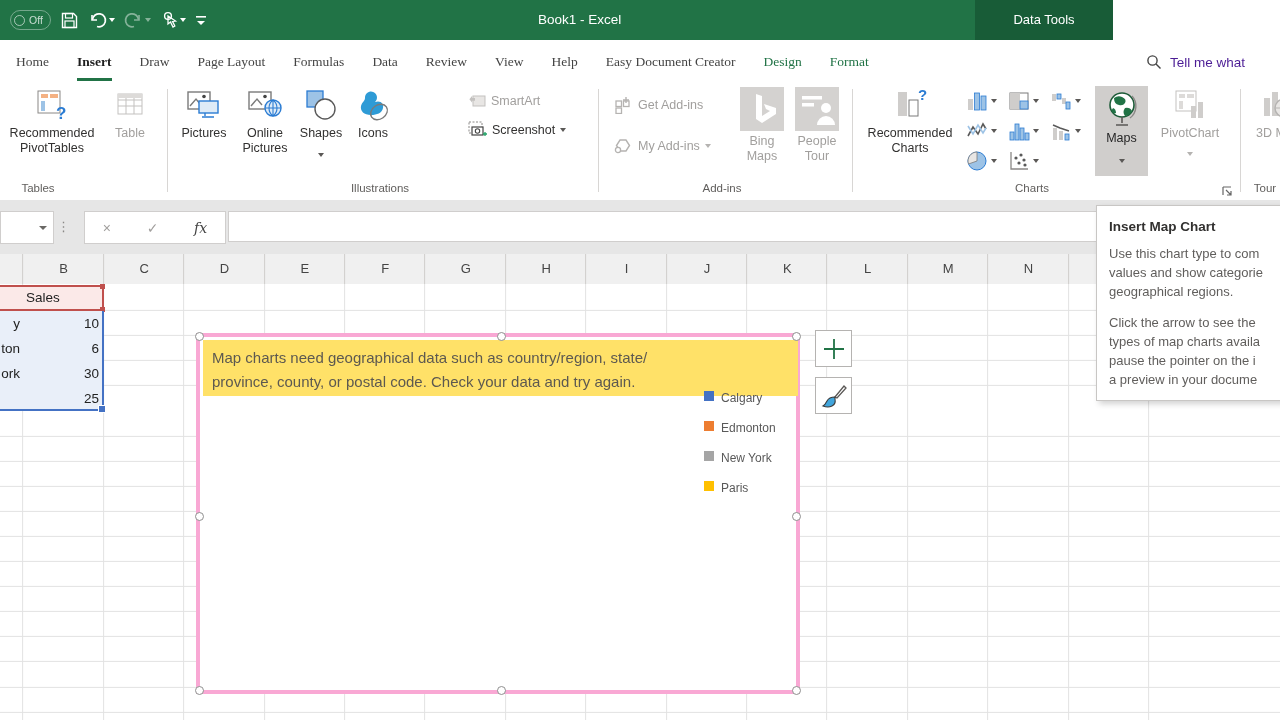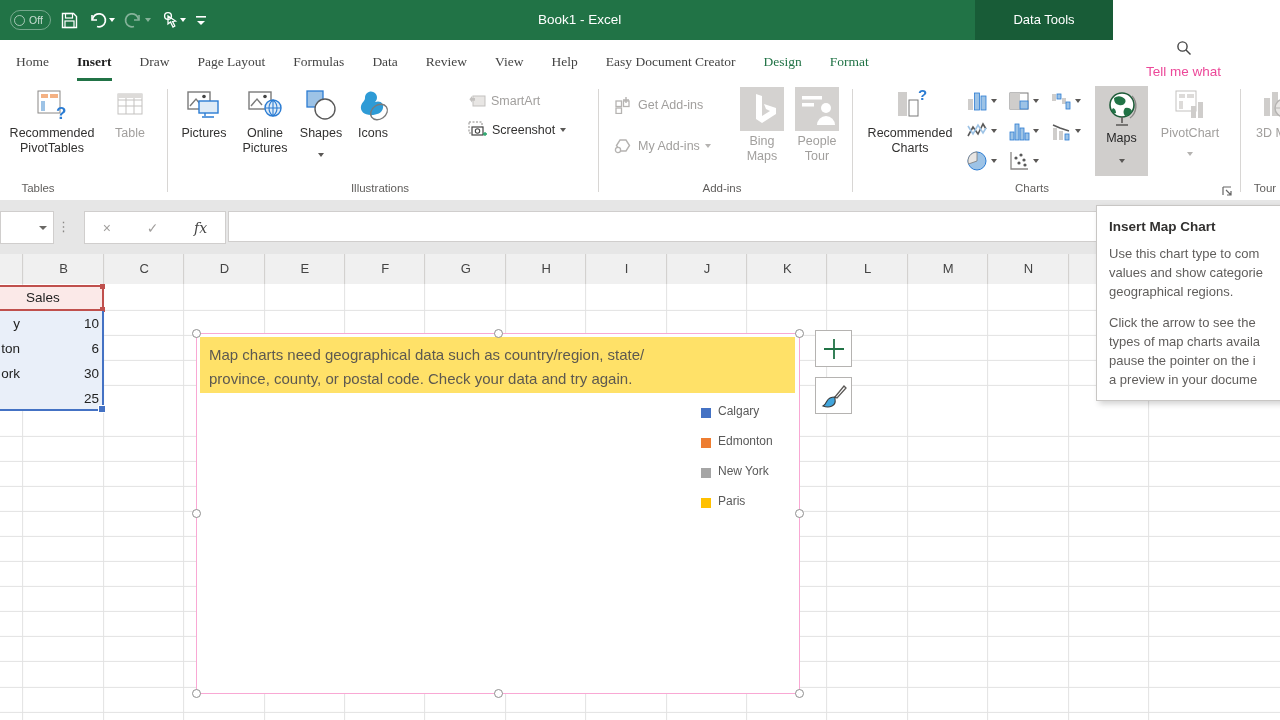--- a/index.html
+++ b/index.html
@@ -20,21 +20,21 @@
   #tb-title{position:absolute;left:538px;top:0;height:40px;line-height:40px;color:#fff;font-size:13.5px;}
   #ctx-tools{position:absolute;left:975px;top:0;width:138px;height:40px;background:#185C37;color:#fff;font-size:13px;text-align:center;line-height:40px;}
 
   
   #tabrow{left:0;top:40px;width:1280px;height:44px;background:#fff;}
   #tabs{position:absolute;left:2px;top:0;height:44px;display:flex;}
   .tab{font-size:13.5px;color:#444;line-height:44px;padding:0 14px;position:relative;white-space:nowrap;cursor:default;font-family:Liberation Serif, serif;}
   .tab.active{color:#1e1e1e;font-weight:bold;}
   .tab.active::after{content:"";position:absolute;left:14px;right:14px;bottom:3px;height:3px;background:#217346;}
   .tab.contextual{color:#217346;}
-  #tellme{position:absolute;left:1146px;top:0;height:44px;display:flex;align-items:center;gap:8px;color:#ec4899;font-size:13.5px;flex-direction:column;}
+  #tellme{position:absolute;left:1146px;top:0;height:44px;display:flex;align-items:center;gap:8px;color:#4c1d95;font-size:13.5px;}
 
   
   #ribbon{left:0;top:84px;width:1280px;height:116px;background:#fff;border-bottom:1px solid #d2d0ce;}
   .gsep{position:absolute;top:5px;height:103px;width:1px;background:#d8d6d4;}
   .glabel{position:absolute;top:98px;font-size:11.5px;color:#605e5c;white-space:nowrap;transform:translateX(-50%);}
   .bigbtn{position:absolute;top:2px;text-align:center;}
   .bigbtn .ic{display:flex;justify-content:center;align-items:center;height:38px;}
   .bigbtn .lbl{font-size:12.5px;color:#323130;line-height:15px;margin-top:2px;}
   .disabled .lbl{color:#a19f9d;}
   .caret{display:inline-block;width:0;height:0;border-left:3.5px solid transparent;border-right:3.5px solid transparent;border-top:4px solid #5a5856;vertical-align:middle;}
@@ -71,25 +71,25 @@
   #label-range{position:absolute;left:0;top:1px;width:104px;height:26px;background:#fbe9e8;border:2px solid #C0504D;border-left:none;box-sizing:border-box;}
   #label-range .hcell{position:absolute;left:26px;top:0;height:22px;line-height:22px;font-size:13.5px;color:#222;}
   .redsq{position:absolute;width:5px;height:5px;background:#C0504D;}
   #data-range{position:absolute;left:0;top:27px;width:104px;height:100px;background:#e9eff9;border:2px solid #4472C4;border-left:none;border-top:none;box-sizing:border-box;}
   .datarow{position:absolute;left:0;width:102px;height:25px;}
   .cellA{position:absolute;left:0;top:0;width:20px;height:25px;line-height:25px;text-align:right;font-size:13.5px;color:#222;overflow:hidden;}
   .cellB{position:absolute;left:24px;top:0;width:75px;height:25px;line-height:25px;text-align:right;font-size:13.5px;color:#222;}
   .fillhandle{position:absolute;right:-4px;bottom:-4px;width:6px;height:6px;background:#4472C4;border:1px solid #fff;}
 
   
-  #chart{left:196px;top:333px;width:604px;height:361px;background:#fff;border:1px solid #f9a8d4;box-sizing:border-box;z-index:3;}
+  #chart{left:196px;top:333px;width:604px;height:361px;background:#fff;border:4px solid #f9a8d4;box-sizing:border-box;z-index:3;}
   .handle{position:absolute;width:9px;height:9px;border:1.5px solid #8f8f8f;border-radius:50%;background:#fff;box-sizing:border-box;z-index:4;}
   #warn-banner{position:absolute;left:3px;top:3px;width:595px;height:56px;padding:6px 0 0 9px;box-sizing:border-box;font-size:15px;line-height:24px;color:#5d5950;}
   #chart-legend{position:absolute;left:504px;top:54px;}
-  .legend-item{display:flex;align-items:flex-end;height:30px;}
+  .legend-item{display:flex;align-items:flex-start;height:30px;}
   .swatch{width:10px;height:10px;margin-right:7px;flex:none;}
   .legend-label{font-size:12px;color:#595959;white-space:nowrap;}
 
   .chart-sidebtn{left:815px;width:37px;height:37px;background:#fff;border:1px solid #b5b3b1;box-sizing:border-box;display:flex;align-items:center;justify-content:center;z-index:3;}
 
   
   #tooltip{left:1096px;top:205px;width:200px;height:196px;background:#fff;border:1px solid #c8c6c4;box-shadow:3px 3px 6px rgba(0,0,0,.18);box-sizing:border-box;padding:13px 0 0 12px;z-index:10;}
   #tooltip .tt-title{font-size:13.5px;font-weight:bold;color:#323130;margin-bottom:10px;white-space:nowrap;}
   #tooltip .tt-body div{font-size:13px;color:#605e5c;line-height:19px;white-space:nowrap;}
   #tooltip .tt-gap{height:12px;}

